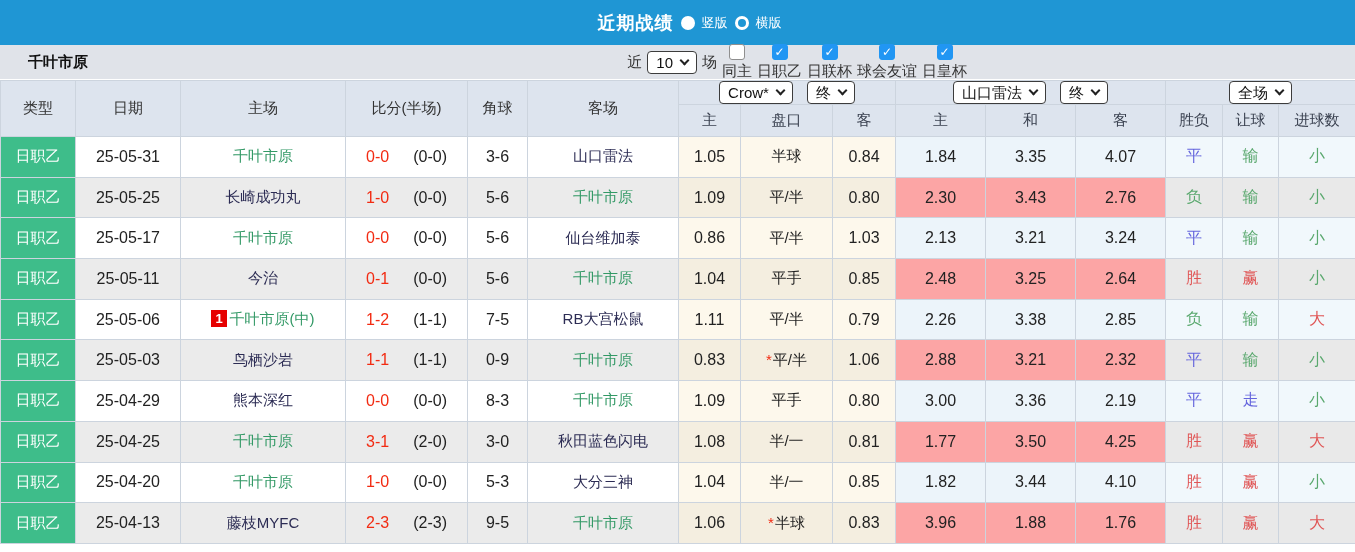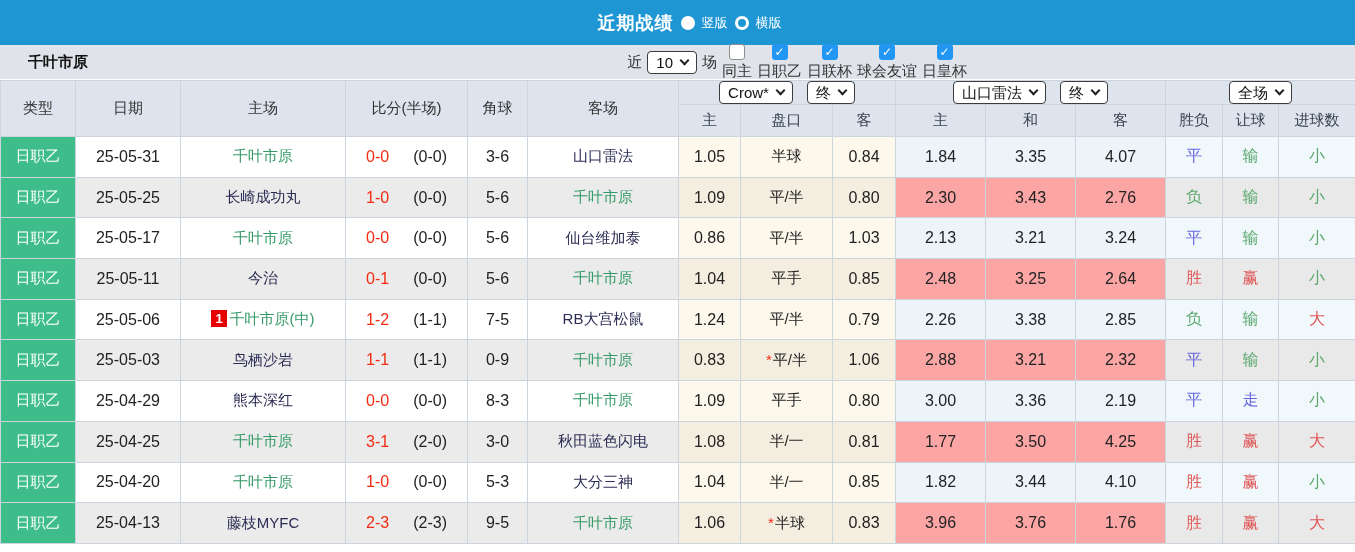--- a/index.html
+++ b/index.html
@@ -259,21 +259,21 @@
         <td class="g3 t-red">赢</td>
         <td class="g3 t-green">小</td>
       </tr>
       <tr class="odd">
         <td class="c-type">日职乙</td>
         <td>25-05-06</td>
         <td class="c-team"><span class="badge">1</span><span class="tf">千叶市原(中)</span></td>
         <td><span class="score">1-2</span><span class="half">(1-1)</span></td>
         <td>7-5</td>
         <td class="c-team"><span class="tn">RB大宫松鼠</span></td>
-        <td class="g1">1.24</td>
+        <td class="g1">1.11</td>
         <td class="g1 hcap"><span>平/半</span></td>
         <td class="g1">0.79</td>
         <td class="g2">2.26</td>
         <td class="g2">3.38</td>
         <td class="g2">2.85</td>
         <td class="g3 t-green">负</td>
         <td class="g3 t-green">输</td>
         <td class="g3 t-red">大</td>
       </tr>
       <tr class="even">
@@ -348,20 +348,20 @@
         <td class="c-type">日职乙</td>
         <td>25-04-13</td>
         <td class="c-team"><span class="tn">藤枝MYFC</span></td>
         <td><span class="score">2-3</span><span class="half">(2-3)</span></td>
         <td>9-5</td>
         <td class="c-team"><span class="tf">千叶市原</span></td>
         <td class="g1">1.06</td>
         <td class="g1 hcap"><span class="star">*</span><span>半球</span></td>
         <td class="g1">0.83</td>
         <td class="g2">3.96</td>
-        <td class="g2">3.76</td>
+        <td class="g2">1.88</td>
         <td class="g2">1.76</td>
         <td class="g3 t-red">胜</td>
         <td class="g3 t-red">赢</td>
         <td class="g3 t-red">大</td>
       </tr>
     </tbody>
 </table>
 
 </body></html>

